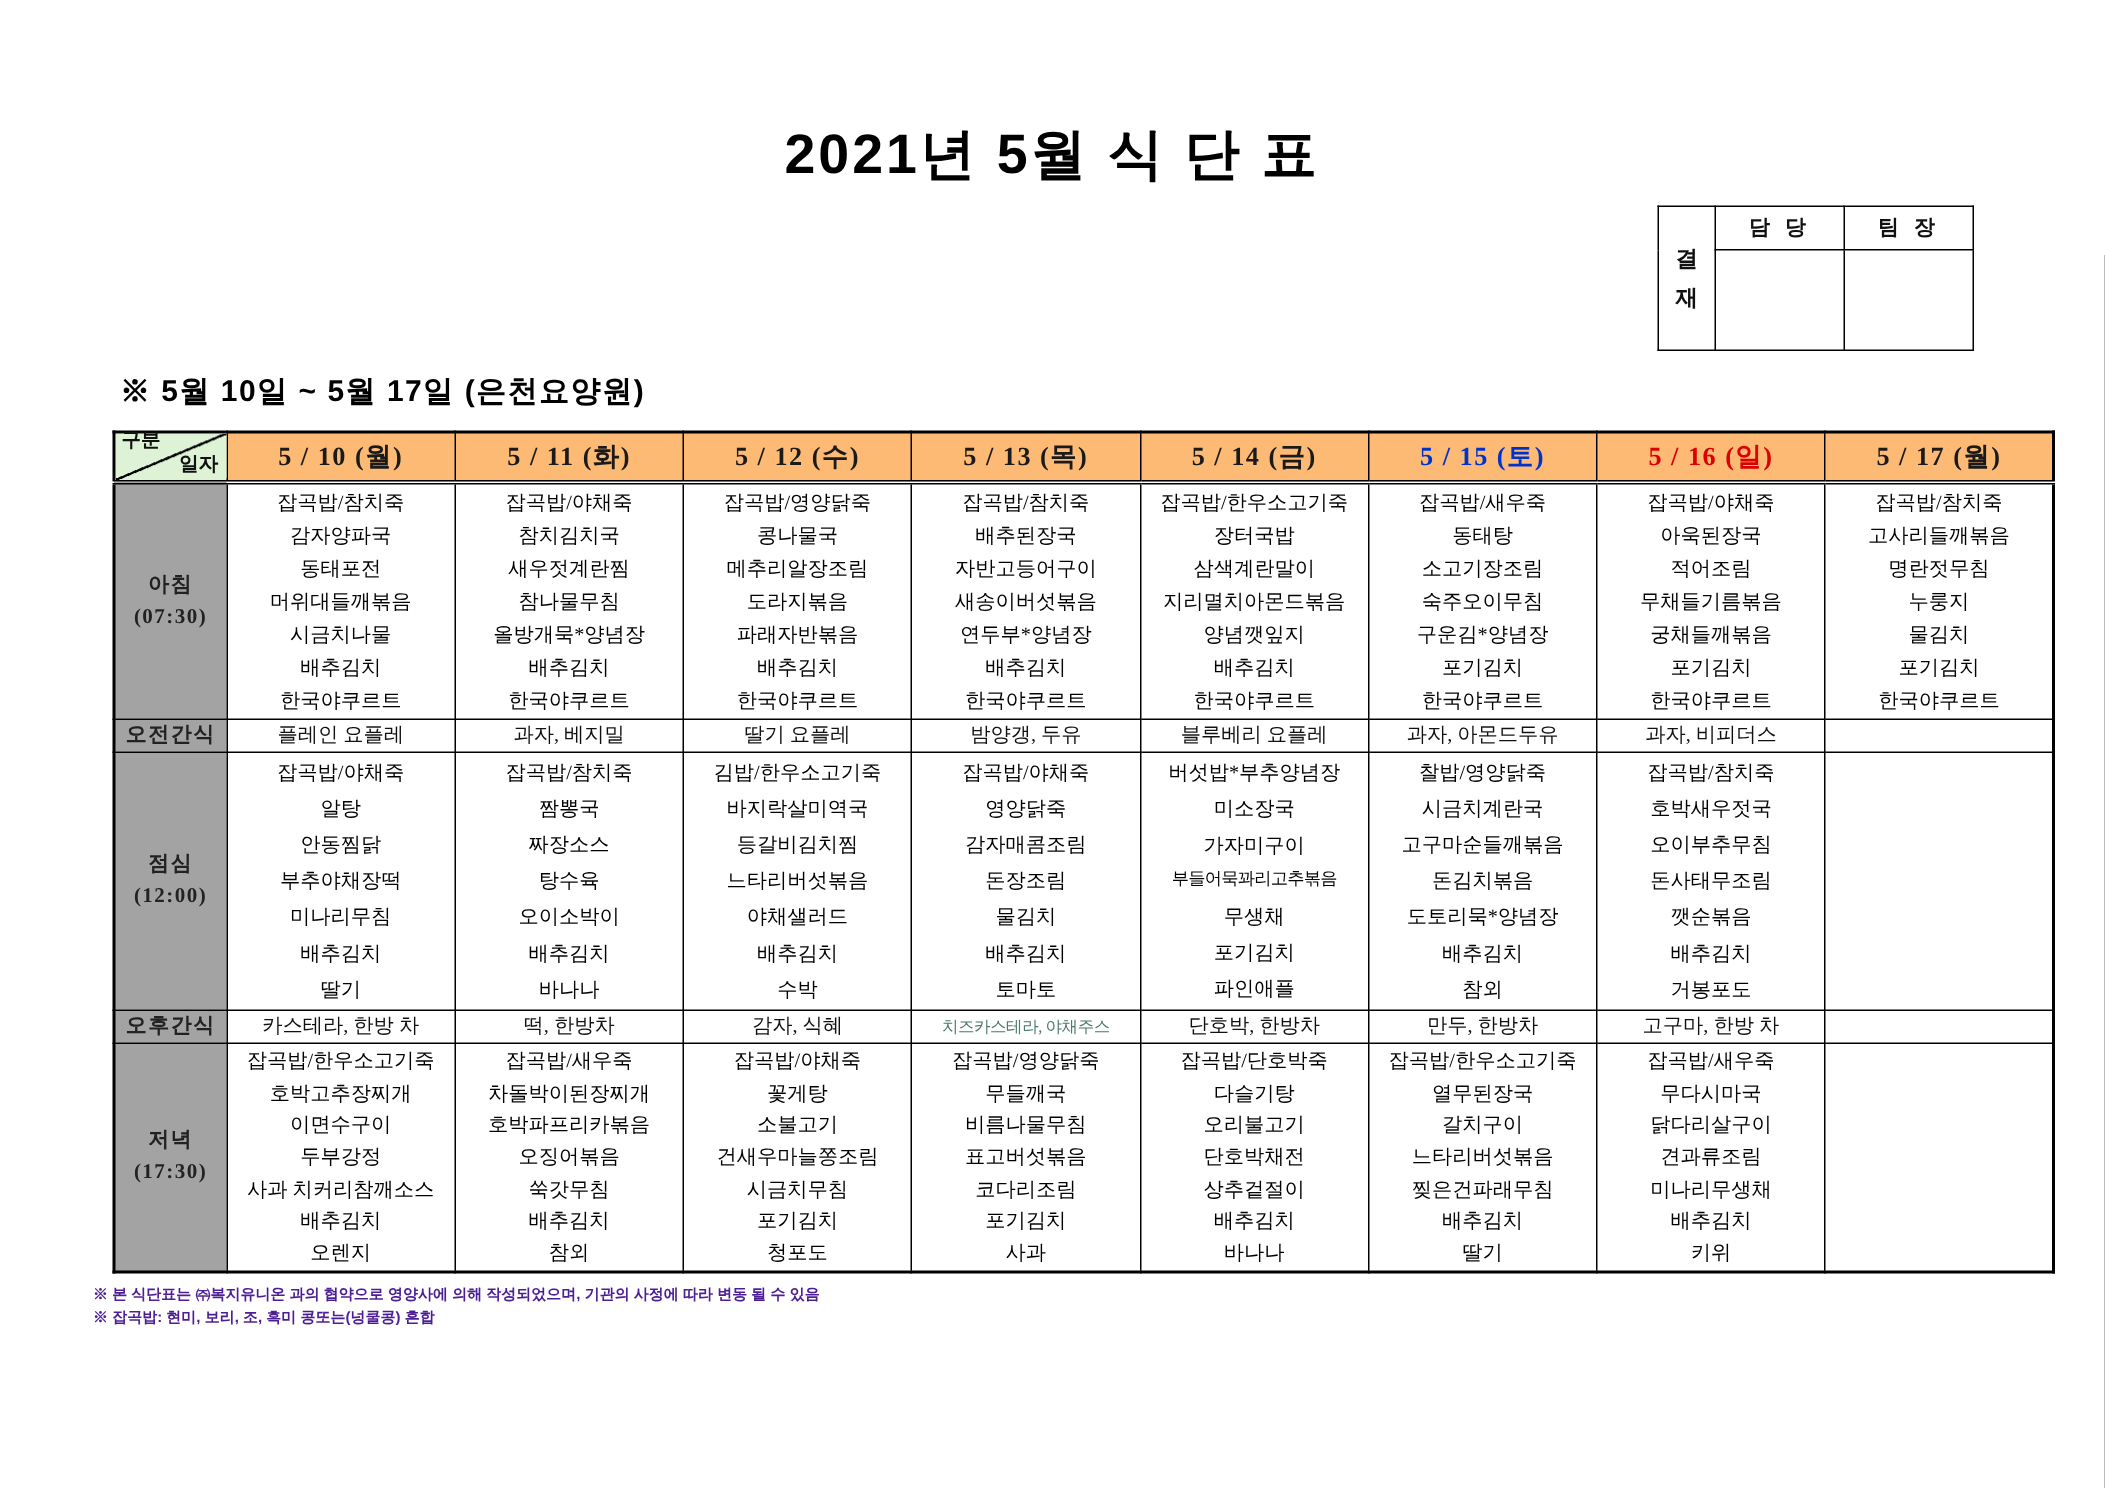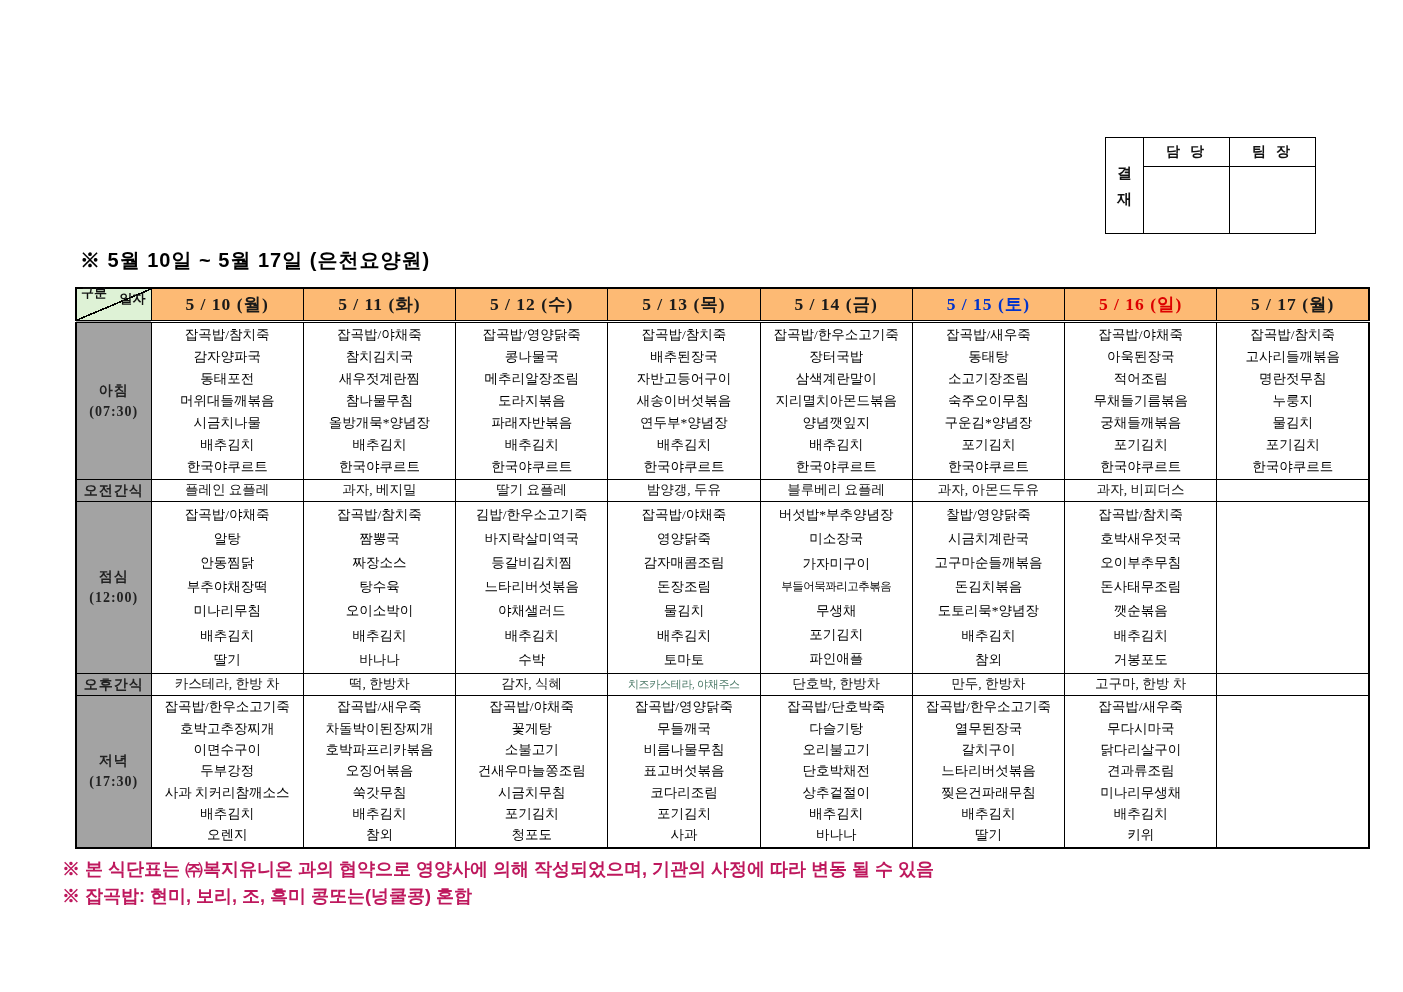--- a/index.html
+++ b/index.html
@@ -34,44 +34,45 @@
   }
   table.menu col.c-label { width:75px; }
   table.menu th, table.menu td { border:1px solid #000; }
   table.menu { border:2px solid #000; }
   .corner {
     background:linear-gradient(to bottom right,
       #def2d6 calc(50% - 0.8px), #000 calc(50% - 0.8px),
       #000 calc(50% + 0.8px), #def2d6 calc(50% + 0.8px));
     position:relative; height:33px;
   }
-  .corner .tr { position:absolute; top:1px; right:5px; font-size:13px; font-family:"Liberation Sans",sans-serif; }
+  .corner .tr { position:absolute; top:11px; right:5px; font-size:13px; font-family:"Liberation Sans",sans-serif; }
   .corner .bl { position:absolute; bottom:18px; left:4px; font-size:13px; font-family:"Liberation Sans",sans-serif; }
   thead th { border-bottom:3px double #000 !important; background:#fdba74; }
   th.date { font-size:17.5px; font-weight:600; letter-spacing:1px; }
   th.rowlabel {
     background:#a3a3a3; font-size:14px; font-weight:bold; color:#222;
     text-align:center; vertical-align:middle; line-height:1.5; letter-spacing:1px;
   }
   td.menu-cell { vertical-align:middle; padding:1px 2px; }
   .lines { display:flex; flex-direction:column; justify-content:space-around; height:100%; }
   .lines span { display:block; text-align:center; font-size:13.5px; line-height:1; color:#000; white-space:nowrap; }
   .lines span.small { font-size:11.5px; letter-spacing:-0.5px; }
   tr.r-breakfast td, tr.r-breakfast .lines { height:154px; }
   tr.r-lunch td, tr.r-lunch .lines { height:169px; }
   tr.r-dinner td, tr.r-dinner .lines { height:149px; }
   tr.r-snack td { height:21px; text-align:center; font-size:13.5px; }
   tr.r-snack td span.small { font-size:11px; letter-spacing:-0.3px; }
-  .notes { position:absolute; left:62px; top:856px; font-size:18px; font-weight:bold; line-height:1.5; color:#be185d; }
+  .notes { position:absolute; left:62px; top:856px; font-size:10px; font-weight:bold; line-height:1.5; color:#4c1d95; }
 </style>
 </head>
 <body>
 
 <div class="page">
 
+  <div class="title">2021년 5월 식 단 표</div>
 
   <table class="approval">
     <tbody>
         <tr>
       <td rowspan="2" class="stamp"><span>결재</span></td>
       <td class="hdr">담 당</td>
       <td class="hdr">팀 장</td>
     </tr>
     <tr>
       <td class="empty"></td>

